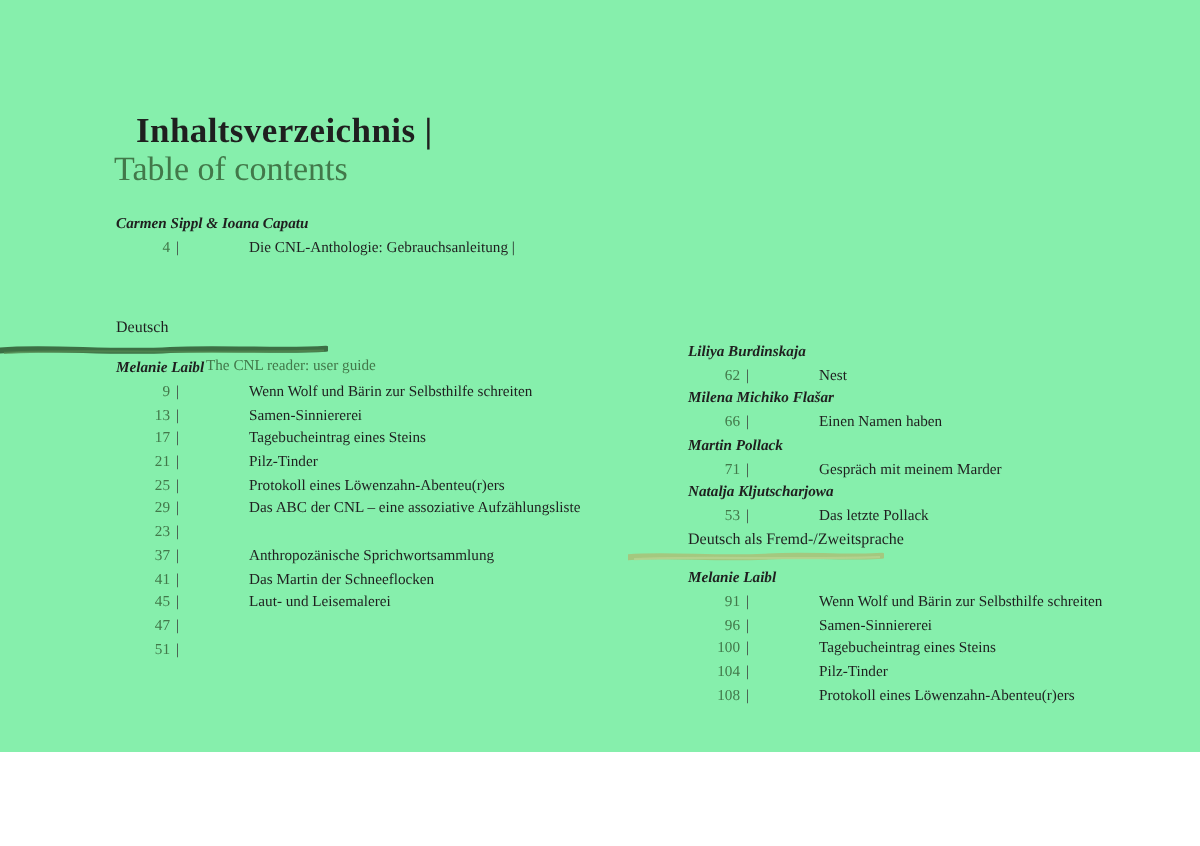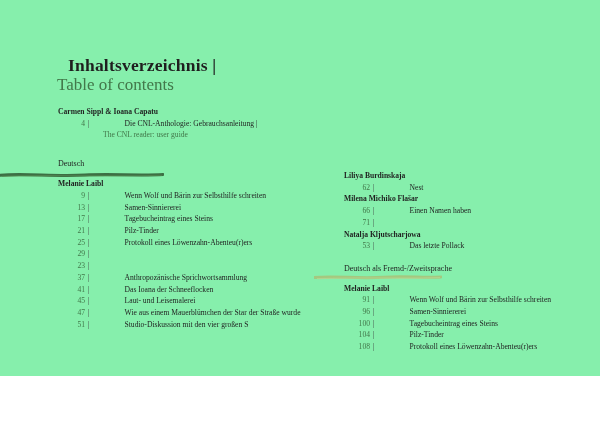--- a/index.html
+++ b/index.html
@@ -15,38 +15,38 @@
     background:#86efac;
     font-family:"Liberation Serif","DejaVu Serif",serif;
     color:var(--ink);
     overflow:hidden;
   }
   
   .doc-header{position:absolute;top:56px;left:57px;}
   .title-de{font-size:17.5px;font-weight:bold;line-height:19px;margin-left:11px;letter-spacing:.2px;}
   .title-en{font-size:17px;line-height:19px;color:var(--green);}
   
-  .author{font-weight:bold;font-size:7.6px;line-height:11.7px;}
+  .author{font-weight:bold;font-size:7.6px;line-height:11.7px;font-style:italic;}
   .row{display:flex;font-size:7.6px;line-height:11.7px;align-items:baseline;}
   .num{flex:0 0 27px;text-align:right;color:var(--green);}
   .sep{margin:0 3px;color:#3c3c3c;}
   .ttl{white-space:nowrap;margin-left:32px;}
   
   .intro{position:absolute;top:106px;left:58px;}
   .intro .num{flex:0 0 27px;}
-  .subtitle-en{font-size:7.6px;line-height:11.7px;color:var(--green);margin-left:45px;}
+  .subtitle-en{font-size:7.6px;line-height:11.7px;color:var(--green);margin-left:45px;margin-top:48px;}
   
   .col{position:absolute;}
   .col-left{left:58px;top:158px;width:262px;}
   .col-right{left:344px;top:170px;width:240px;}
   .col-right .num{flex:0 0 26px;}
   .section-label{font-size:8px;line-height:11.7px;position:relative;}
   .stroke1{position:absolute;left:-58px;top:12px;}
   .col-left .author{margin-top:8.5px;}
-  .section2{margin-top:11px;}
+  .section2{}
   .stroke2{position:absolute;left:-30px;top:10px;}
   .author2{margin-top:8px;}
   
   .logo{position:absolute;left:25px;top:381px;width:58px;}
   .logo-top{display:flex;align-items:flex-end;height:14px;}
   .logo-cnl{font-size:15px;font-weight:bold;color:var(--green);line-height:13px;letter-spacing:.5px;}
   .logo-bars{display:flex;align-items:flex-end;margin-left:2px;height:13px;}
   .logo-bars i{display:block;}
   .bar1{width:3px;height:12px;background:#6fb0b5;margin-right:1.5px;}
   .bar2{width:3px;height:13px;background:#2f8794;margin-right:1.5px;}
@@ -110,68 +110,69 @@
         <span class="ttl">Pilz-Tinder</span>
       </div>
     <div class="row">
         <span class="num">25</span>
         <span class="sep">|</span>
         <span class="ttl">Protokoll eines Löwenzahn-Abenteu(r)ers</span>
       </div>
     <div class="row">
         <span class="num">29</span>
         <span class="sep">|</span>
+        <span class="ttl">Das ABC der CNL – eine assoziative Aufzählungsliste</span>
       </div>
     <div class="row">
         <span class="num">23</span>
         <span class="sep">|</span>
       </div>
     <div class="row">
         <span class="num">37</span>
         <span class="sep">|</span>
         <span class="ttl">Anthropozänische Sprichwortsammlung</span>
       </div>
     <div class="row">
         <span class="num">41</span>
         <span class="sep">|</span>
-        <span class="ttl">Das Ioana der Schneeflocken</span>
+        <span class="ttl">Das Martin der Schneeflocken</span>
       </div>
     <div class="row">
         <span class="num">45</span>
         <span class="sep">|</span>
         <span class="ttl">Laut- und Leisemalerei</span>
       </div>
     <div class="row">
         <span class="num">47</span>
         <span class="sep">|</span>
-        <span class="ttl">Wie aus einem Mauerblümchen der Star der Straße wurde</span>
       </div>
     <div class="row">
         <span class="num">51</span>
         <span class="sep">|</span>
-        <span class="ttl">Studio-Diskussion mit den vier großen S</span>
       </div>
   </div>
 
   <div class="col col-right">
     <div class="author">Liliya Burdinskaja</div>
     <div class="row">
         <span class="num">62</span>
         <span class="sep">|</span>
         <span class="ttl">Nest</span>
       </div>
     <div class="author">Milena Michiko Flašar</div>
     <div class="row">
         <span class="num">66</span>
         <span class="sep">|</span>
         <span class="ttl">Einen Namen haben</span>
       </div>
+    <div class="author">Martin Pollack</div>
     <div class="row">
         <span class="num">71</span>
         <span class="sep">|</span>
+        <span class="ttl">Gespräch mit meinem Marder</span>
       </div>
     <div class="author">Natalja Kljutscharjowa</div>
     <div class="row">
         <span class="num">53</span>
         <span class="sep">|</span>
         <span class="ttl">Das letzte Pollack</span>
       </div>
 
     <div class="section-label section2">
       <span>Deutsch als Fremd-/Zweitsprache</span>

